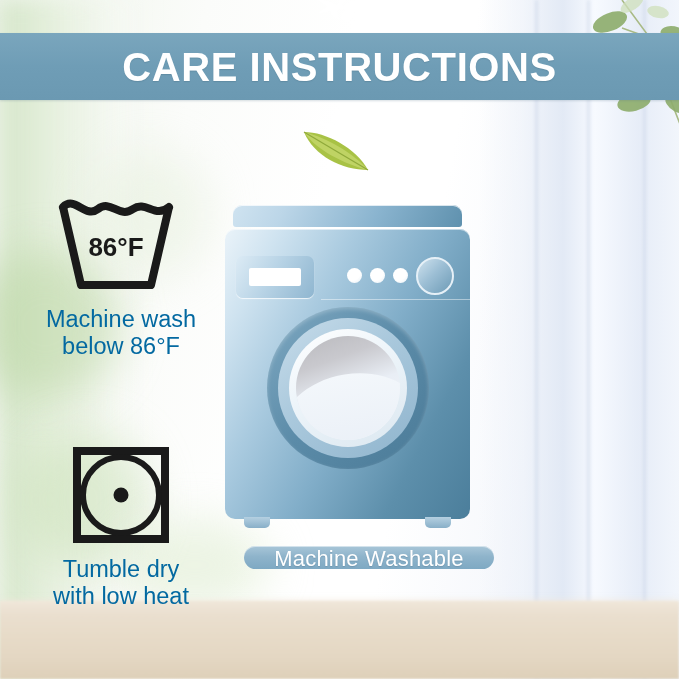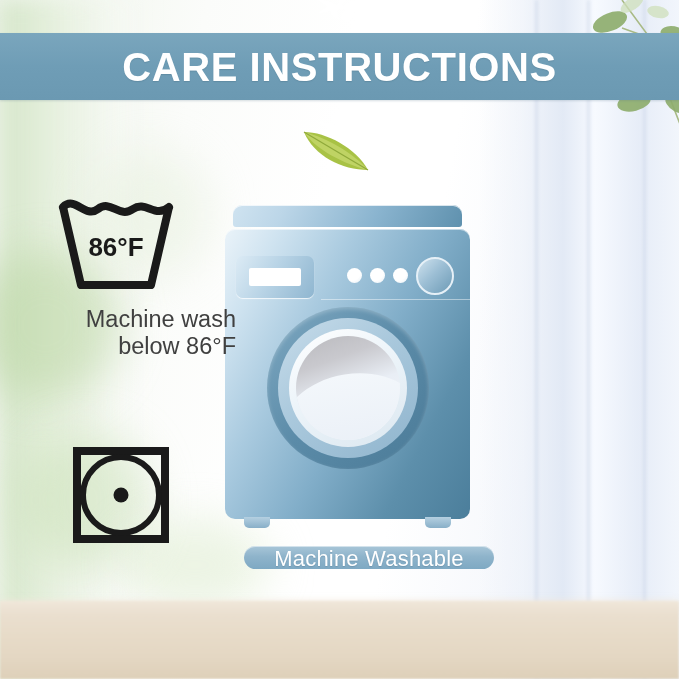--- a/index.html
+++ b/index.html
@@ -102,25 +102,25 @@
   .ornament { width: 62px; height: 46px; flex: 0 0 auto; }
   .ornament.flip { transform: scaleX(-1); }
 
   .leaf-sprig { position: absolute; pointer-events: none; }
   .leaf-float { position: absolute; left: 298px; top: 122px; }
 
   
   .cell {
     position: absolute;
     width: 230px;
-    text-align: right;
+    text-align: center;
   }
   .cell .sym { height: 110px; display: flex; align-items: center; justify-content: center; }
   .cell .cap {
-    color: #404040;
+    color: #0369a1;
     font-size: 23.5px;
     line-height: 1.16;
     white-space: pre-line;
     margin-top: 6px;
   }
   #cell-wash   { left: 6px;  top: 190px; }
   #cell-bleach { left: 446px; top: 190px; }
   #cell-dry    { left: 6px;  top: 440px; }
   #cell-iron   { left: 446px; top: 440px; }
 
@@ -333,16 +333,18 @@
 
 
   <div class="cell" id="cell-dry">
     <div class="sym">
       <svg width="104" height="104" viewBox="0 0 104 104">
         <rect x="8" y="8" width="88" height="88" fill="none" stroke="#1a1a1a" stroke-width="8"></rect>
         <circle cx="52" cy="52" r="38" fill="none" stroke="#1a1a1a" stroke-width="6"></circle>
         <circle cx="52" cy="52" r="7.5" fill="#1a1a1a"></circle>
       </svg>
     </div>
+    <div class="cap">Tumble dry
+with low heat</div>
   </div>
 
 
 </div>
 
 </body></html>

